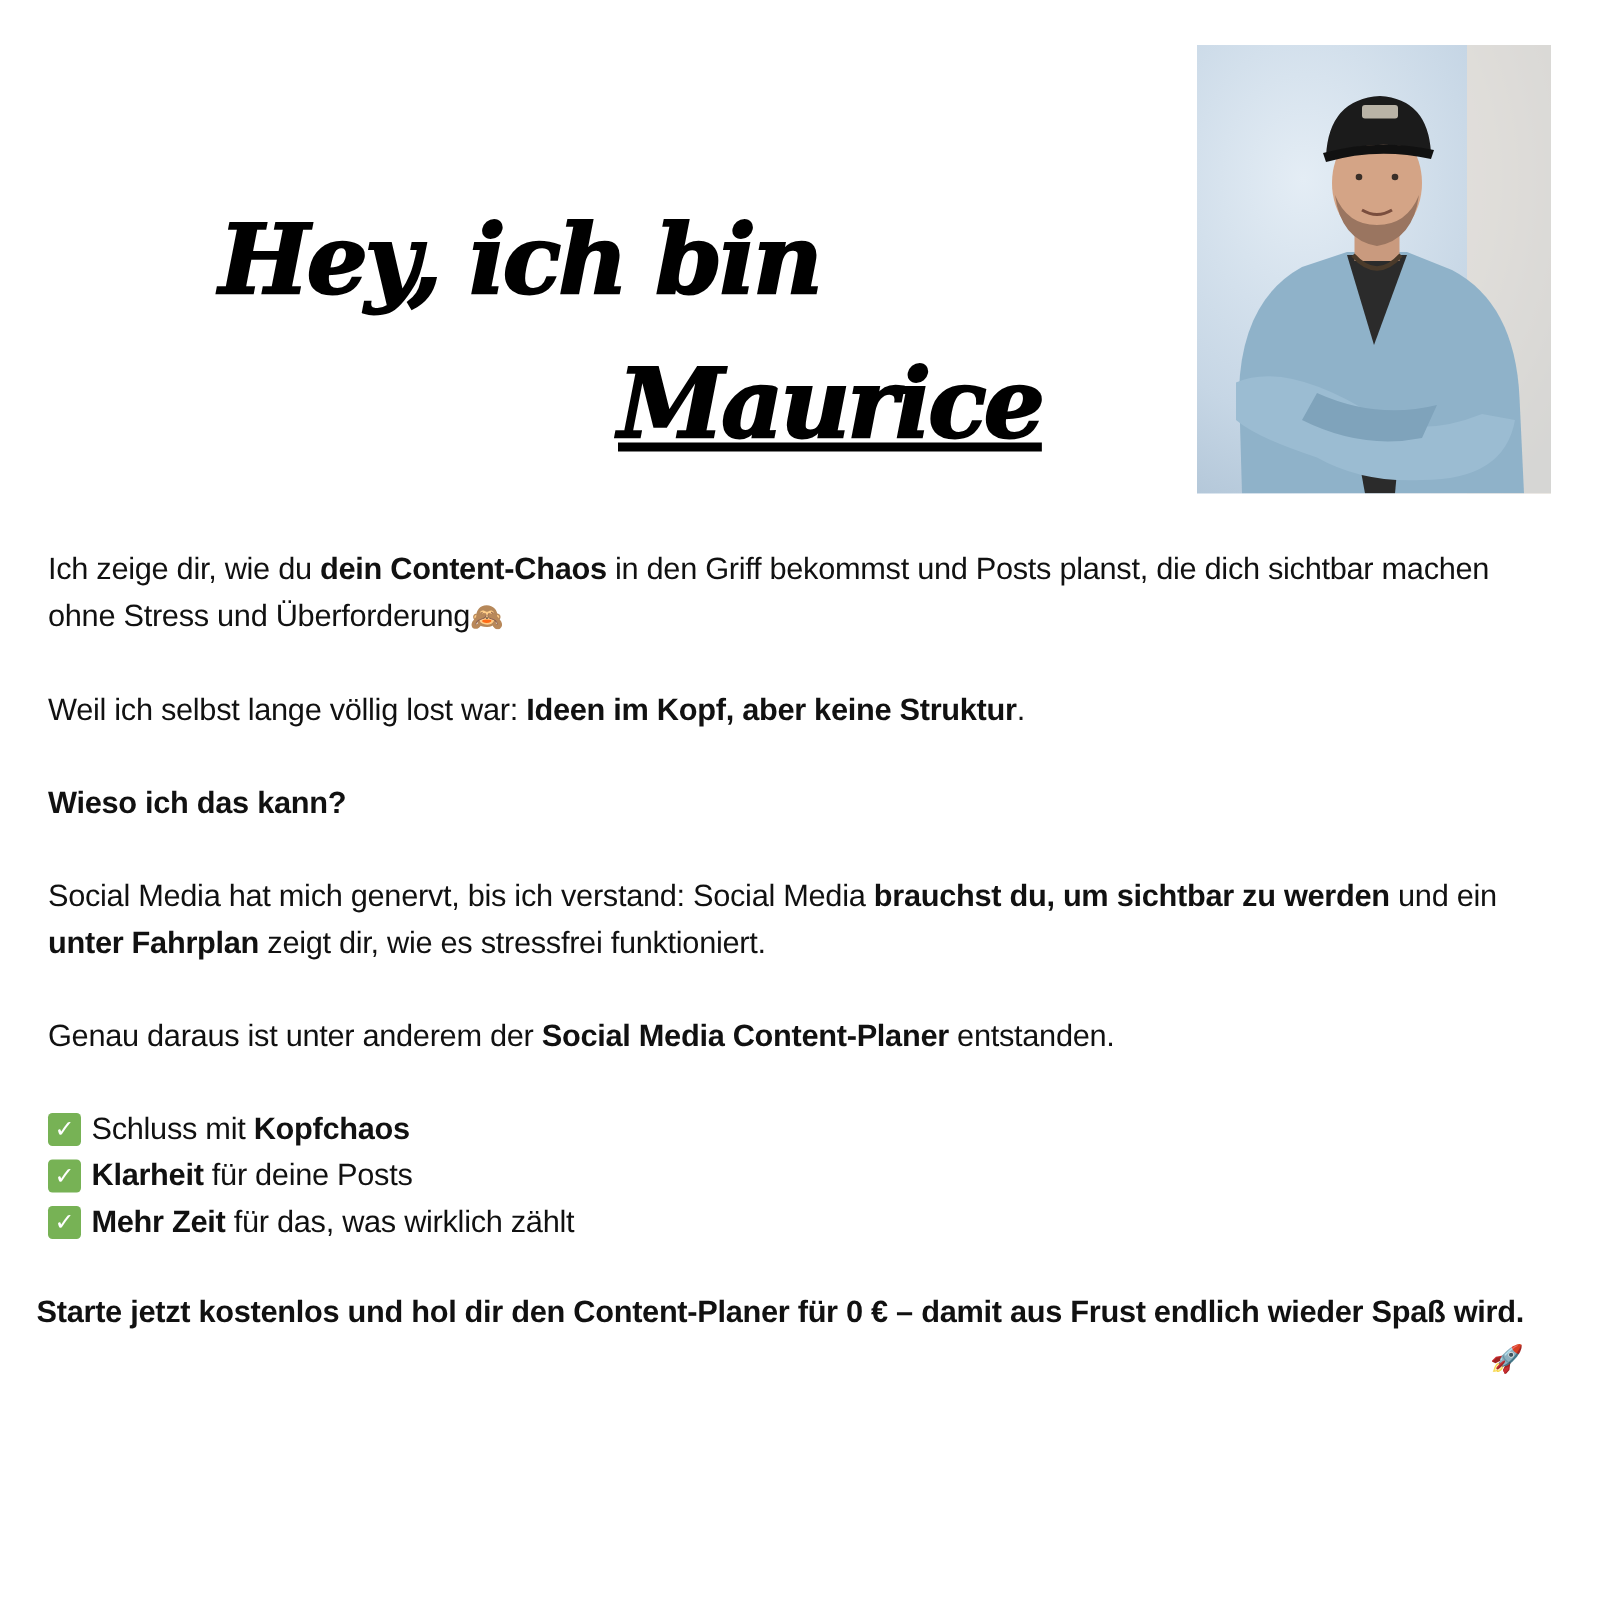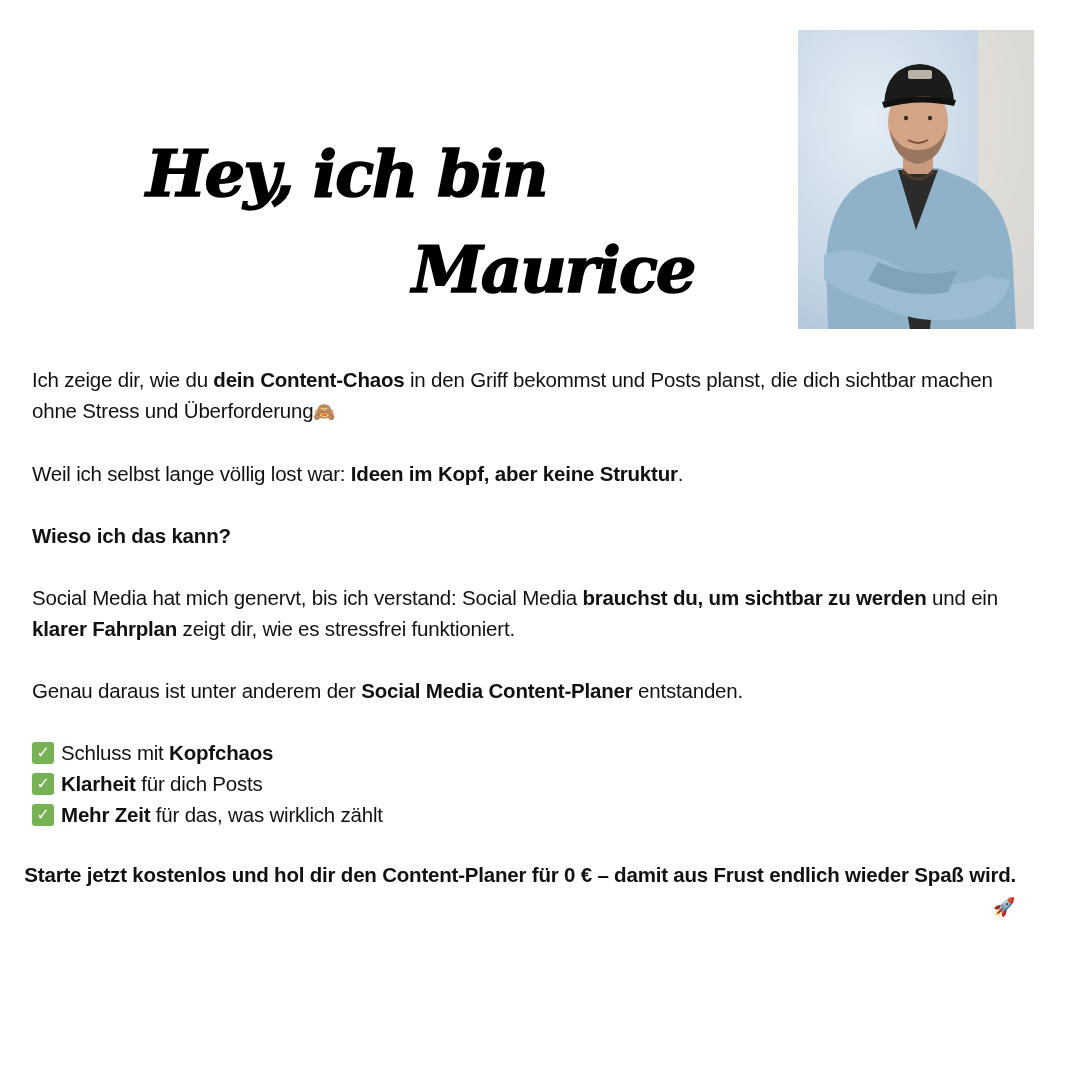--- a/index.html
+++ b/index.html
@@ -10,21 +10,21 @@
   }
   .title {
     position: absolute;
     font-family: "DejaVu Serif", "Liberation Serif", serif;
     font-weight: bold; font-style: italic;
     font-size: 64px; letter-spacing: -2px; color: #000;
     white-space: nowrap; line-height: 1;
     -webkit-text-stroke: 1.5px #000;
   }
   .title-line-1 { left: 146px; top: 99px; }
-  .title-line-2 { left: 412px; top: 195px; }
+  .title-line-2 { left: 412px; top: 195px; text-decoration: underline; }
 
   .photo {
     position: absolute; left: 798px; top: 30px; width: 236px; height: 299px;
     background: linear-gradient(90deg, #bcd0e2 0%, #d6e2ee 40%, #e9e6e2 80%, #eedfd0 100%);
     overflow: hidden;
   }
   .photo svg { display: block; }
 
   .body {
     position: absolute; left: 32px; top: 364px; width: 1010px;
@@ -96,37 +96,37 @@
     <span>Ich zeige dir, wie du </span><b>dein Content-Chaos</b><span> in den Griff bekommst und Posts planst, die dich sichtbar machen ohne Stress und Überforderung</span><span class="emoji">🙈</span>
   </p>
 
   <p>
     <span>Weil ich selbst lange völlig lost war: </span><b>Ideen im Kopf, aber keine Struktur</b><span>.</span>
   </p>
 
   <p><b>Wieso ich das kann?</b></p>
 
   <p>
-    <span>Social Media hat mich genervt, bis ich verstand: Social Media </span><b>brauchst du, um sichtbar zu werden</b><span> und ein </span><b>klarer Fahrplan</b><span> zeigt dir, wie es stressfrei funktioniert.</span>
+    <span>Social Media hat mich genervt, bis ich verstand: Social Media </span><b>brauchst du, um sichtbar zu werden</b><span> und ein </span><b>unter Fahrplan</b><span> zeigt dir, wie es stressfrei funktioniert.</span>
   </p>
 
 
   <p>
     <span>Genau daraus ist unter anderem der </span><b>Social Media Content-Planer</b><span> entstanden.</span>
   </p>
 
   <ul class="checklist">
     <li>
       <span class="check">✓</span>
       <span>Schluss mit </span>&nbsp;<b>Kopfchaos</b><span></span>
     </li>
     <li>
       <span class="check">✓</span>
       <b>Klarheit</b>
-        <span style="white-space:pre"> für dich Posts</span>
+        <span style="white-space:pre"> für deine Posts</span>
     </li>
     <li>
       <span class="check">✓</span>
       <b>Mehr Zeit</b>
         <span style="white-space:pre"> für das, was wirklich zählt</span>
     </li>
   </ul>
 
   <p class="cta">
     <span>Starte jetzt kostenlos und hol dir den Content-Planer für 0 € – damit aus Frust endlich wieder Spaß wird.</span>

